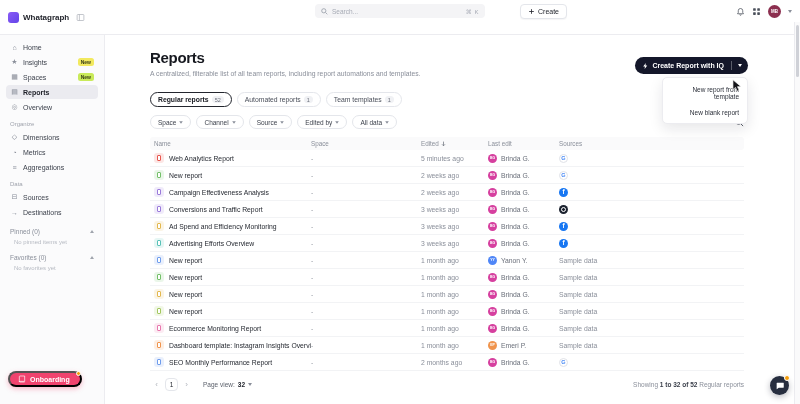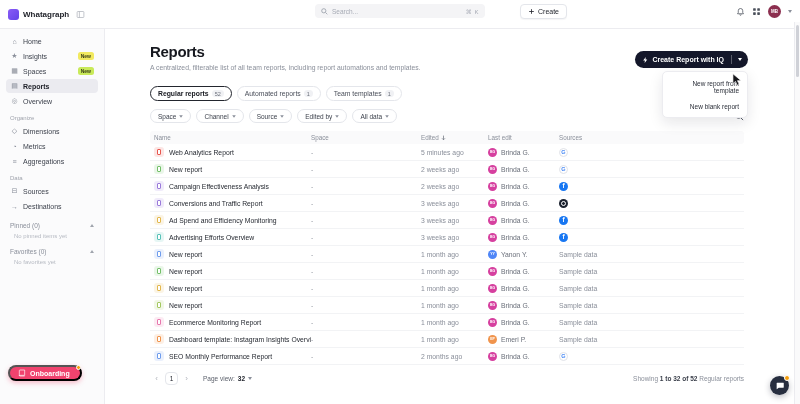--- a/index.html
+++ b/index.html
@@ -1,20 +1,20 @@
 <!DOCTYPE html>
 <html><head>
 <meta charset="utf-8">
 <style>
   * { box-sizing: border-box; margin: 0; padding: 0; }
   html, body { width: 800px; height: 404px; overflow: hidden; }
   body { font-family: "Liberation Sans", "DejaVu Sans", sans-serif; background: #fff; color: #23262e; position: relative; }
 
   
-  .topbar { height: 29px; display: flex; align-items: center; padding: 0 8px; border-bottom: 1px solid #ececf0; position: relative; background: #fff; z-index: 10; }
+  .topbar { height: 35px; display: flex; align-items: center; padding: 0 8px; border-bottom: 1px solid #ececf0; position: relative; background: #fff; z-index: 10; }
   .logo-mark { width: 11px; height: 11px; border-radius: 3px; background: linear-gradient(135deg, #8a5cf6, #6344e8); margin-right: 4px; flex: none; }
   .brand { font-size: 8px; font-weight: bold; color: #1d1f27; }
   .collapse-icon { margin-left: 7px; display: flex; }
   .search-pill { position: absolute; left: 50%; top: 4px; transform: translateX(-50%); width: 170px; height: 14px; background: #f4f4f6; border-radius: 4px; display: flex; align-items: center; gap: 4px; padding: 0 6px; }
   .search-pill input { border: none; outline: none; background: transparent; font-size: 6.5px; color: #5a5f6a; width: 100px; font-family: inherit; }
   .search-pill input::placeholder { color: #a7abb5; }
   .kbd-hint { margin-left: auto; font-size: 6px; color: #a7abb5; letter-spacing: .5px; }
   .create-btn { position: absolute; left: 520px; top: 3.5px; height: 15px; display: flex; align-items: center; gap: 3px; padding: 0 7px; border: 1px solid #e4e6eb; border-radius: 4px; background: #fff; font-size: 7px; color: #23262e; box-shadow: 0 1px 1px rgba(20,20,40,.04); cursor: pointer; }
   .topbar-right { position: absolute; right: 8px; top: 0; height: 22px; display: flex; align-items: center; gap: 7px; }
   .icon-btn { display: flex; cursor: pointer; }

